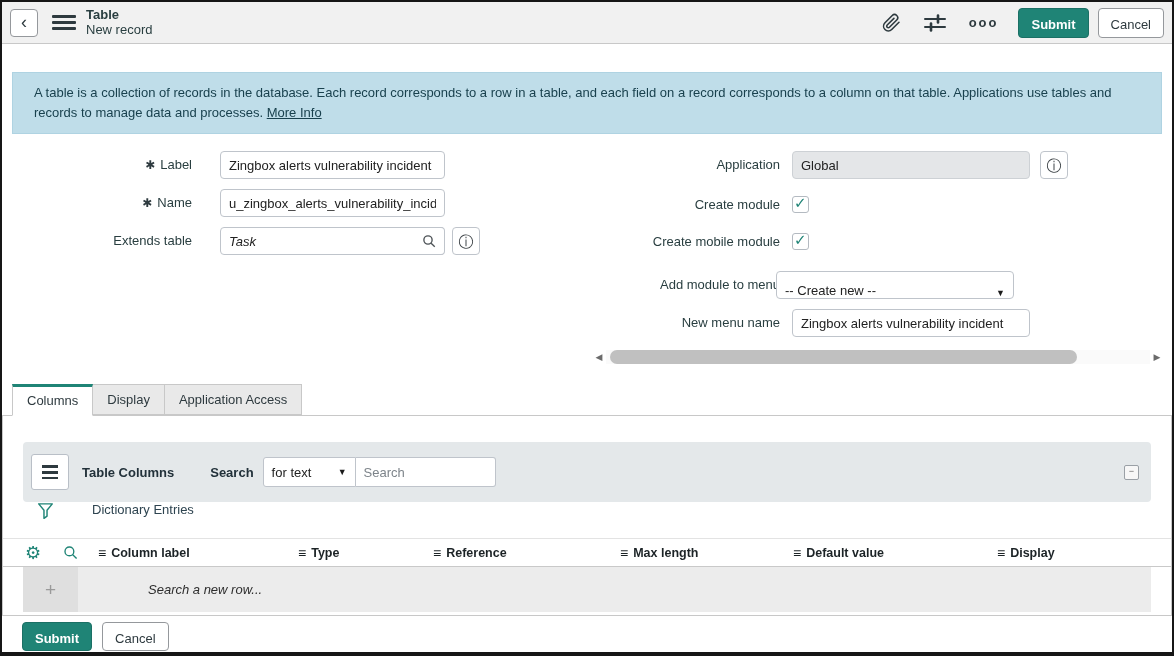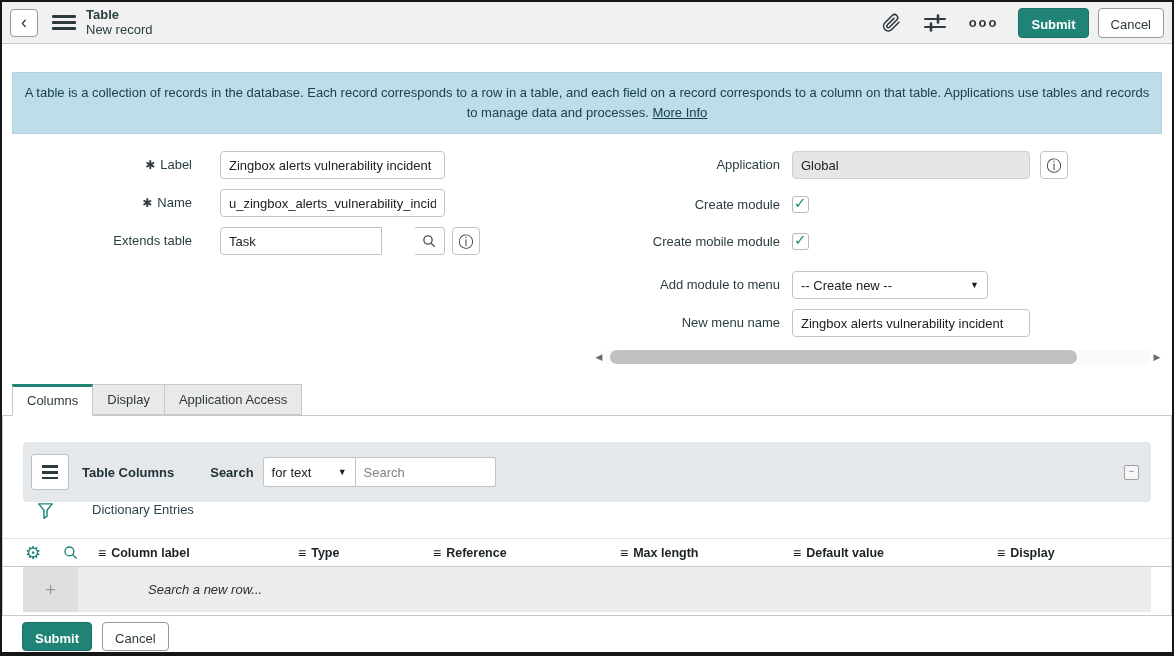--- a/index.html
+++ b/index.html
@@ -18,21 +18,21 @@
   .hdr-sub { font-size:13px; }
   .hdr-spacer { flex:1; }
   .hdr-icon { margin:0 11px; display:flex; align-items:center; cursor:pointer; color:#2e3a3f; }
   .more-dots { font-size:13px; font-weight:bold; letter-spacing:2px; color:#2e3a3f; line-height:1; }
   .btn { height:30px; border-radius:4px; font-size:13px; padding:8px 12px; cursor:pointer; border:1px solid transparent; font-family:inherit; }
   .btn-primary { background:#1f8476; color:#fff; font-weight:bold; border-color:#1b7065; }
   .btn-default { background:#fff; color:#2e3a3f; border:1px solid #95989c; }
   .hdr .btn { margin-left:9px; }
 
   
-  .banner { margin:28px 10px 0 10px; background:#bfdde9; border:1px solid #afd3e2; padding:10px 8px; color:#19414e; line-height:1.55;text-align:center; }
+  .banner { margin:28px 10px 0 10px; background:#bfdde9; border:1px solid #afd3e2; padding:10px 21px; color:#19414e; line-height:1.55; }
   .banner a { color:#19414e; text-decoration:underline; cursor:pointer; }
 
   
   .form-area { position:relative; height:195px; margin-top:12px; }
   .f-label { position:absolute; width:190px; text-align:right; color:#293e40; line-height:28px; }
   .f-label .req { font-size:12px; margin-right:5px; color:#2e3a3f; }
   .f-label-r { position:absolute; width:238px; text-align:right; color:#293e40; left:540px; line-height:28px; }
   input.txt { position:absolute; height:28px; border:1px solid #bfc4cb; border-radius:4px; padding:0 8px; font-size:13px; color:#222; font-family:inherit; background:#fff; }
   input.txt.readonly { background:#e4e6e8; border-color:#cdd1d5; }
   .ref-search { position:absolute; width:30px; height:28px; border:1px solid #bfc4cb; border-left:none; border-radius:0 4px 4px 0; background:#fff; display:flex; align-items:center; justify-content:center; cursor:pointer; color:#4c5256; }
@@ -147,21 +147,21 @@
     <input class="txt" style="top: 5px; left: 218px; width: 225px;" value="Zingbox alerts vulnerability incident">
 
     <div class="f-label" style="top:43px; left:0;">
       <span class="req">✱</span><span>Name</span>
     </div>
     <input class="txt" style="top: 43px; left: 218px; width: 225px;" value="u_zingbox_alerts_vulnerability_incident">
 
     <div class="f-label" style="top:81px; left:0;">
       <span>Extends table</span>
     </div>
-    <input class="txt" style="top: 81px; left: 218px; width: 162px; border-radius: 4px 0px 0px 4px;" value="Task">
+    <input class="txt" style="top: 81px; left: 218px; width: 223px; border-radius: 4px 0px 0px 4px; font-style: italic;" value="Task">
     <div class="ref-search" style="top:81px; left:413px;">
       <svg width="15" height="15" viewBox="0 0 20 20">
           <circle cx="8" cy="8" r="5.5" fill="none" stroke="currentColor" stroke-width="1.8"></circle>
           <line x1="12.2" y1="12.2" x2="17" y2="17" stroke="currentColor" stroke-width="1.8"></line>
         </svg>
     </div>
     <div class="info-btn" style="top:81px; left:450px;">
       <span>ⓘ</span>
     </div>
 
@@ -175,21 +175,21 @@
     <div class="chk" style="top:50px; left:790px;">
       <span>✓</span>
     </div>
 
     <div class="f-label-r" style="top:87px; line-height:17px;"><span>Create mobile module</span></div>
     <div class="chk" style="top:87px; left:790px;">
       <span>✓</span>
     </div>
 
     <div class="f-label-r" style="top:125px;"><span>Add module to menu</span></div>
-    <div class="sel" style="top:125px; left:790px; width:196px;">
+    <div class="sel" style="top:125px; left:774px; width:238px;align-items:flex-end;">
       <span>-- Create new --</span>
       <span class="arrow">▼</span>
     </div>
 
     <div class="f-label-r" style="top:163px;"><span>New menu name</span></div>
     <input class="txt" style="top: 163px; left: 790px; width: 238px;" value="Zingbox alerts vulnerability incident">
   </div>
 
   <div class="hscroll">
     <span class="hs-arrow">◀</span>

